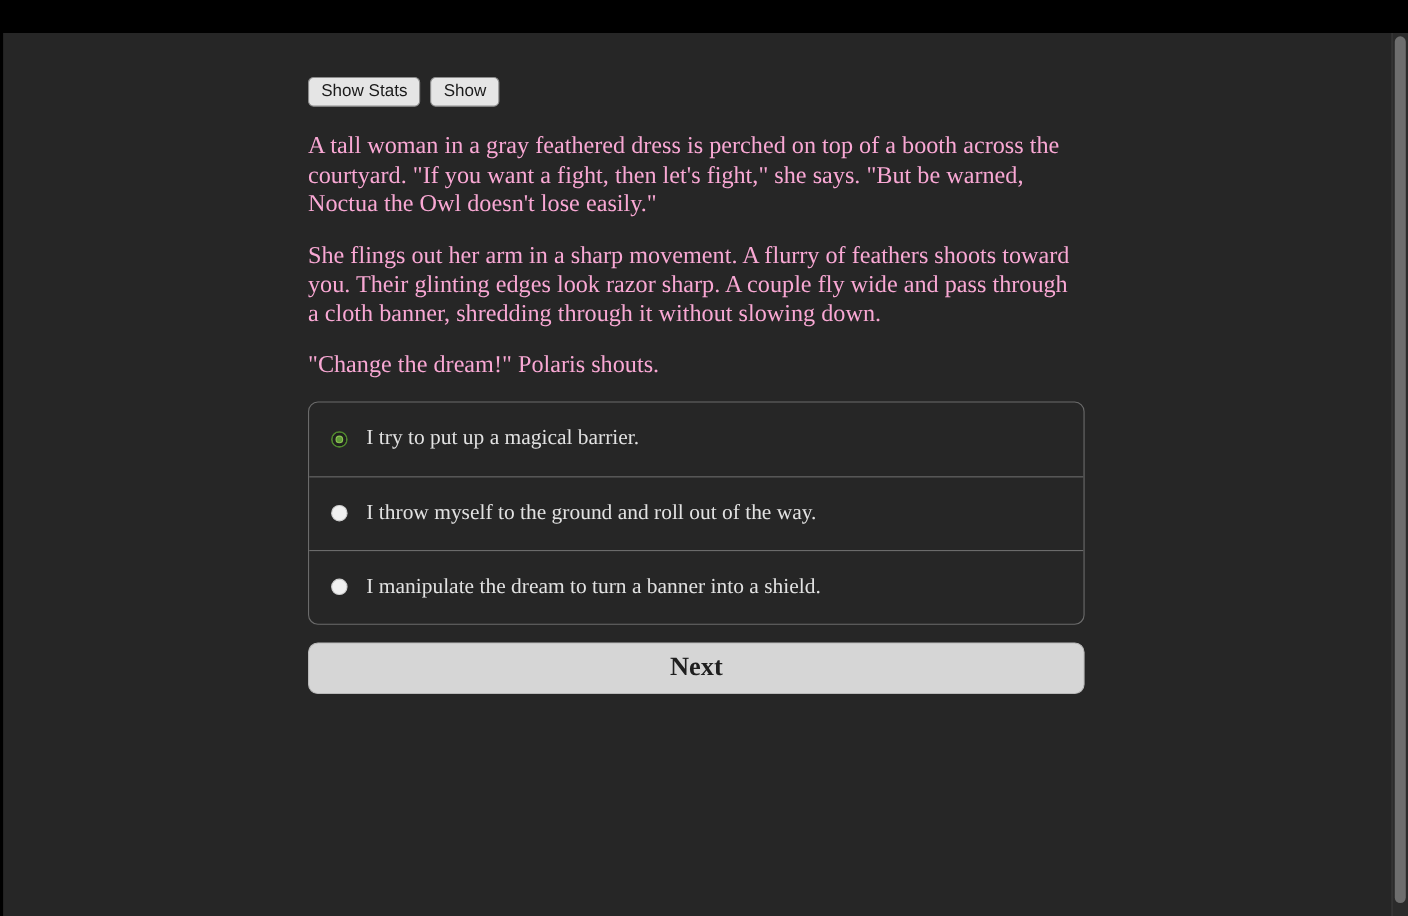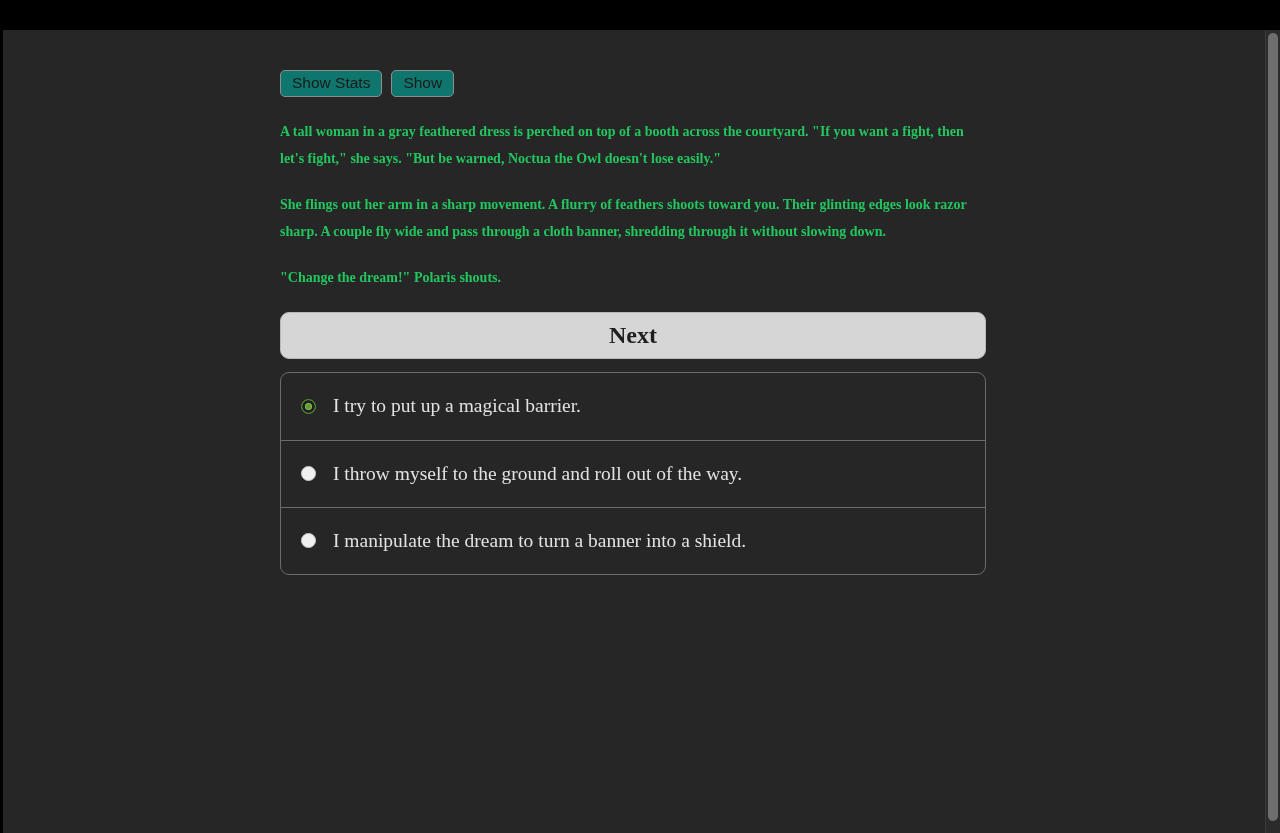--- a/index.html
+++ b/index.html
@@ -53,39 +53,38 @@
   #controls {
     margin-top: 40px;
     display: flex;
     gap: 9px;
     align-items: center;
   }
   .ctrl-btn {
     font-family: "Liberation Sans", sans-serif;
     font-size: 15.5px;
     color: #1a1a1a;
-    background: #0f766e;
+    background: #e5e5e5;
     border: 1px solid #8c8c8c;
     border-radius: 5px;
     padding: 3px 11px 4px 11px;
     line-height: 18px;
     cursor: pointer;
   }
   
   .story {
     margin-top: 22px;
   }
   .story p {
-    color: #22c55e;
-    font-family: "Liberation Serif", serif;
-    font-size: 14px;
+    color: #f9a8d4;
+    font-family: "Liberation Serif", serif;
+    font-size: 22px;
     line-height: 26.5px;
     margin: 0 0 20px 0;
     width: 700px;
-    font-weight: bold;
   }
   
   #choices {
     margin-top: 13px;
     width: 706px;
     border: 1px solid #6b6b6b;
     border-radius: 9px;
     overflow: hidden;
   }
   .choice {
@@ -170,38 +169,38 @@
       <div id="controls">
         <button class="ctrl-btn">Show Stats</button>
         <button class="ctrl-btn">Show</button>
       </div>
 
       <div class="story">
         <p>A tall woman in a gray feathered dress is perched on top of a booth across the courtyard. "If you want a fight, then let's fight," she says. "But be warned, Noctua the Owl doesn't lose easily."</p>
         <p>She flings out her arm in a sharp movement. A flurry of feathers shoots toward you. Their glinting edges look razor sharp. A couple fly wide and pass through a cloth banner, shredding through it without slowing down.</p>
         <p>"Change the dream!" Polaris shouts.</p>
       </div>
-
-      <div id="next-button">Next</div>
 
       <div id="choices">
         <div class="choice">
           <span class="radio selected"></span>
           <span class="choice-label">I try to put up a magical barrier.</span>
         </div>
         <div class="choice">
           <span class="radio"></span>
           <span class="choice-label">I throw myself to the ground and roll out of the way.</span>
         </div>
         <div class="choice">
           <span class="radio"></span>
           <span class="choice-label">I manipulate the dream to turn a banner into a shield.</span>
         </div>
       </div>
 
+      <div id="next-button">Next</div>
+
     </div>
   </div>
 
   <div id="scrollbar-track">
     <div id="scrollbar-thumb"></div>
   </div>
 
 </div>
 
 </body></html>

